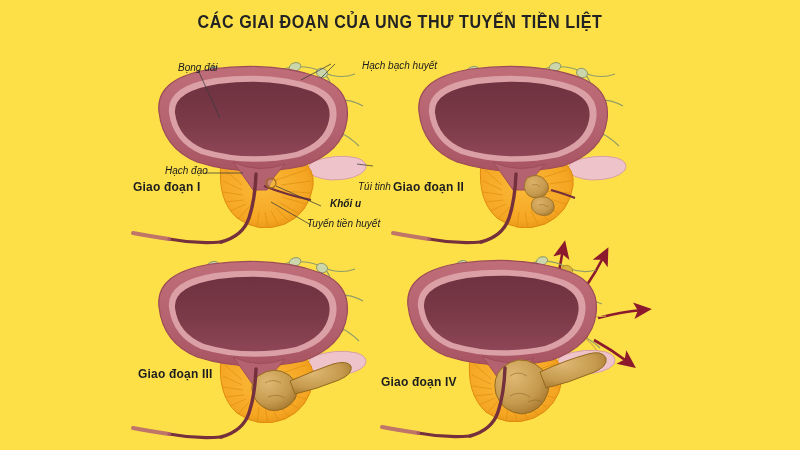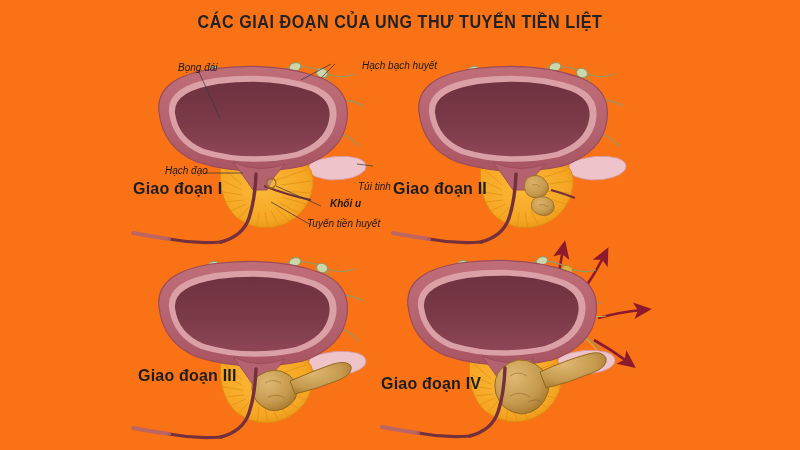--- a/index.html
+++ b/index.html
@@ -2,38 +2,38 @@
 <html><head>
 <meta charset="utf-8">
 <title>Các giai đoạn của ung thư tuyến tiền liệt</title>
 <style>
   html,body{margin:0;padding:0;}
   body{
     width:800px;height:450px;overflow:hidden;background:#ffffff;
     font-family:"Liberation Sans","DejaVu Sans",sans-serif;
     position:relative;
   }
-  #page{position:relative;width:800px;height:450px;background:#f97316;}
+  #page{position:relative;width:800px;height:450px;background:#fde047;}
 
   .title{
     position:absolute;left:0;top:12px;width:800px;text-align:center;
     font-family:"Liberation Sans Narrow","Liberation Sans",sans-serif;
     font-weight:bold;font-size:17.5px;letter-spacing:0.6px;
     color:#222224;white-space:nowrap;
     transform:scaleX(0.92);transform-origin:center top;
   }
 
   .panel{position:absolute;width:330px;height:195px;}
   #panel1{left:125px;top:50px;}
   #panel2{left:385px;top:50px;}
   #panel3{left:125px;top:245px;}
   #panel4{left:380px;top:240px;}
 
   .stage-label{
-    position:absolute;font-weight:bold;font-size:16px;color:#1d1d1f;
+    position:absolute;font-weight:bold;font-size:12px;color:#1d1d1f;
     white-space:nowrap;letter-spacing:0.2px;
   }
   #st1{left:133px;top:180px;}
   #st2{left:393px;top:180px;}
   #st3{left:138px;top:367px;}
   #st4{left:381px;top:375px;text-align:center;}
 
   .anno{
     position:absolute;font-size:10px;color:#19191b;white-space:nowrap;
     font-style:italic;font-family:"Liberation Sans","DejaVu Sans",sans-serif;

